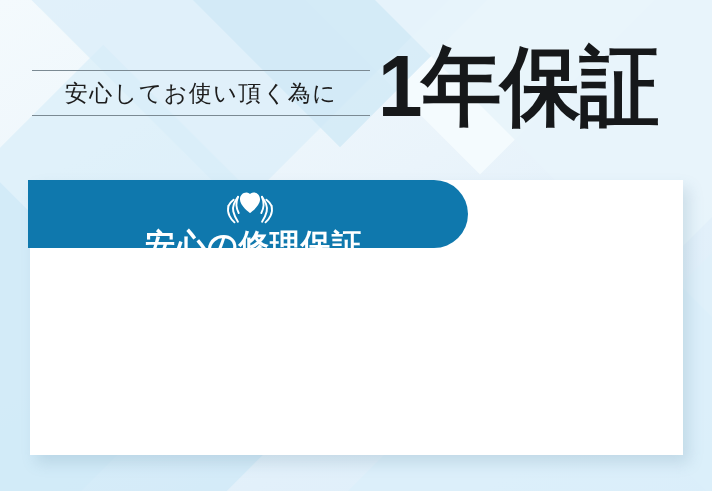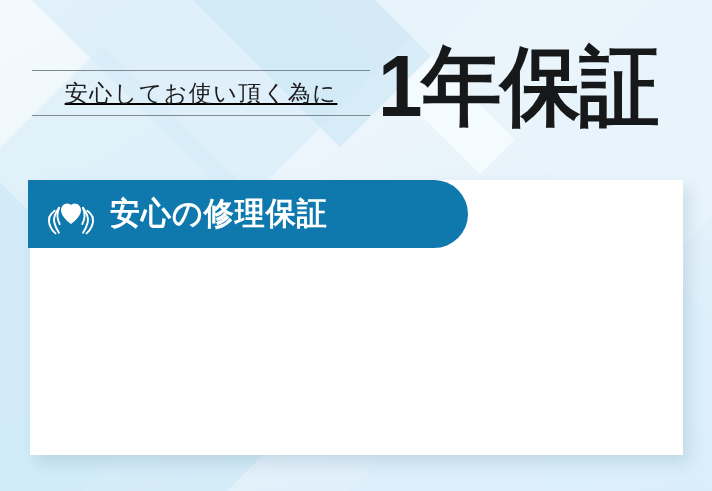--- a/index.html
+++ b/index.html
@@ -62,21 +62,21 @@
     left:0; top:0;
     width:712px; height:170px;
   }
   .header-sub {
     position:absolute;
     left:32px; top:70px;
     width:338px;
     border-top:1.4px solid #7b8a93;
     border-bottom:1.4px solid #7b8a93;
     height:46px;
-    display:flex; align-items:center; justify-content:center;text-decoration:underline;
+    display:flex; align-items:center; justify-content:center;
   }
   .header-sub-text {
     font-size:23px;
     letter-spacing:1.5px;
     color:#1d1d1d;
     white-space:nowrap;
     font-weight:400;
   }
   .header-main {
     position:absolute;
@@ -104,20 +104,21 @@
   .banner {
     position:absolute;
     left:28px; top:180px;
     width:440px; height:68px;
     background:#0f78ad;
     border-top-right-radius:60px;
     border-bottom-right-radius:60px;
     display:flex;
     align-items:center;
     padding-left:12px;
+    flex-direction:column;
   }
   .banner-icon {
     width:62px; height:46px;
     flex:0 0 auto;
     margin-right:8px;
     display:flex; align-items:center; justify-content:center;
   }
   .banner-title {
     font-size:30px;
     font-weight:bold;

